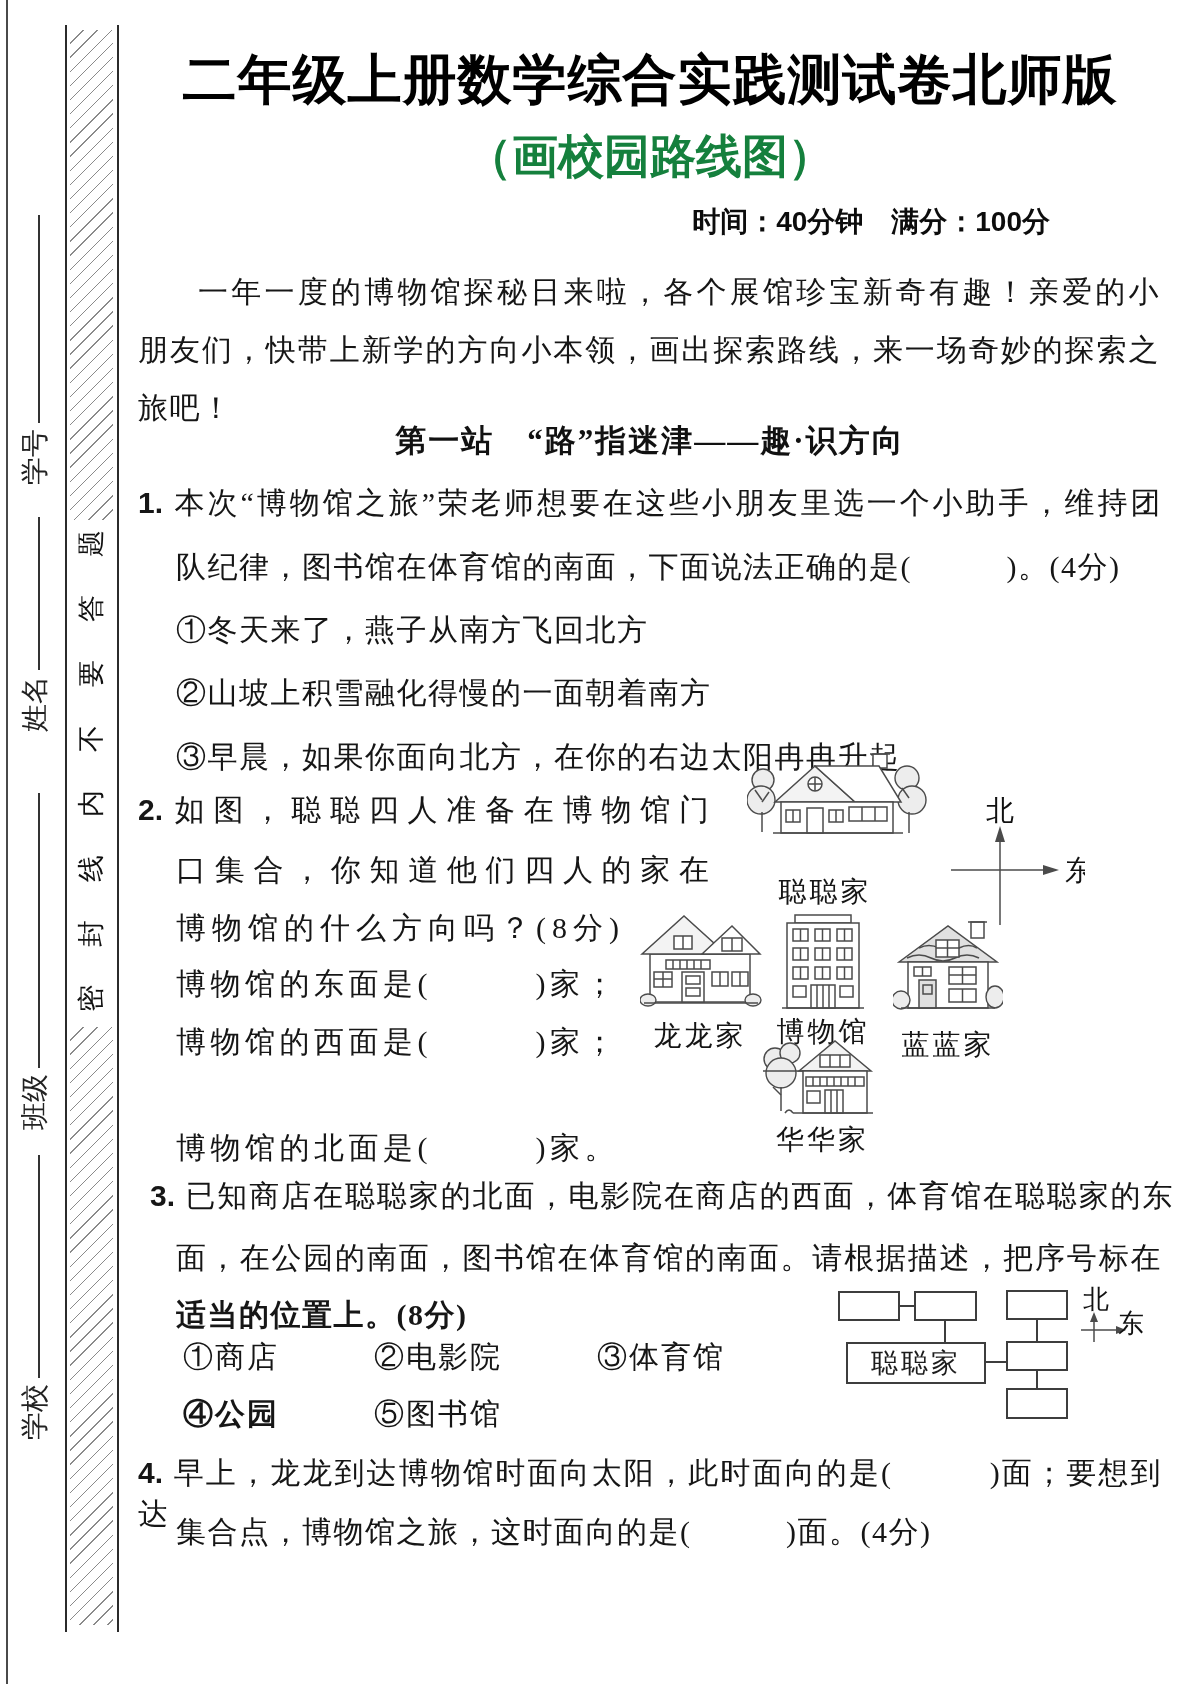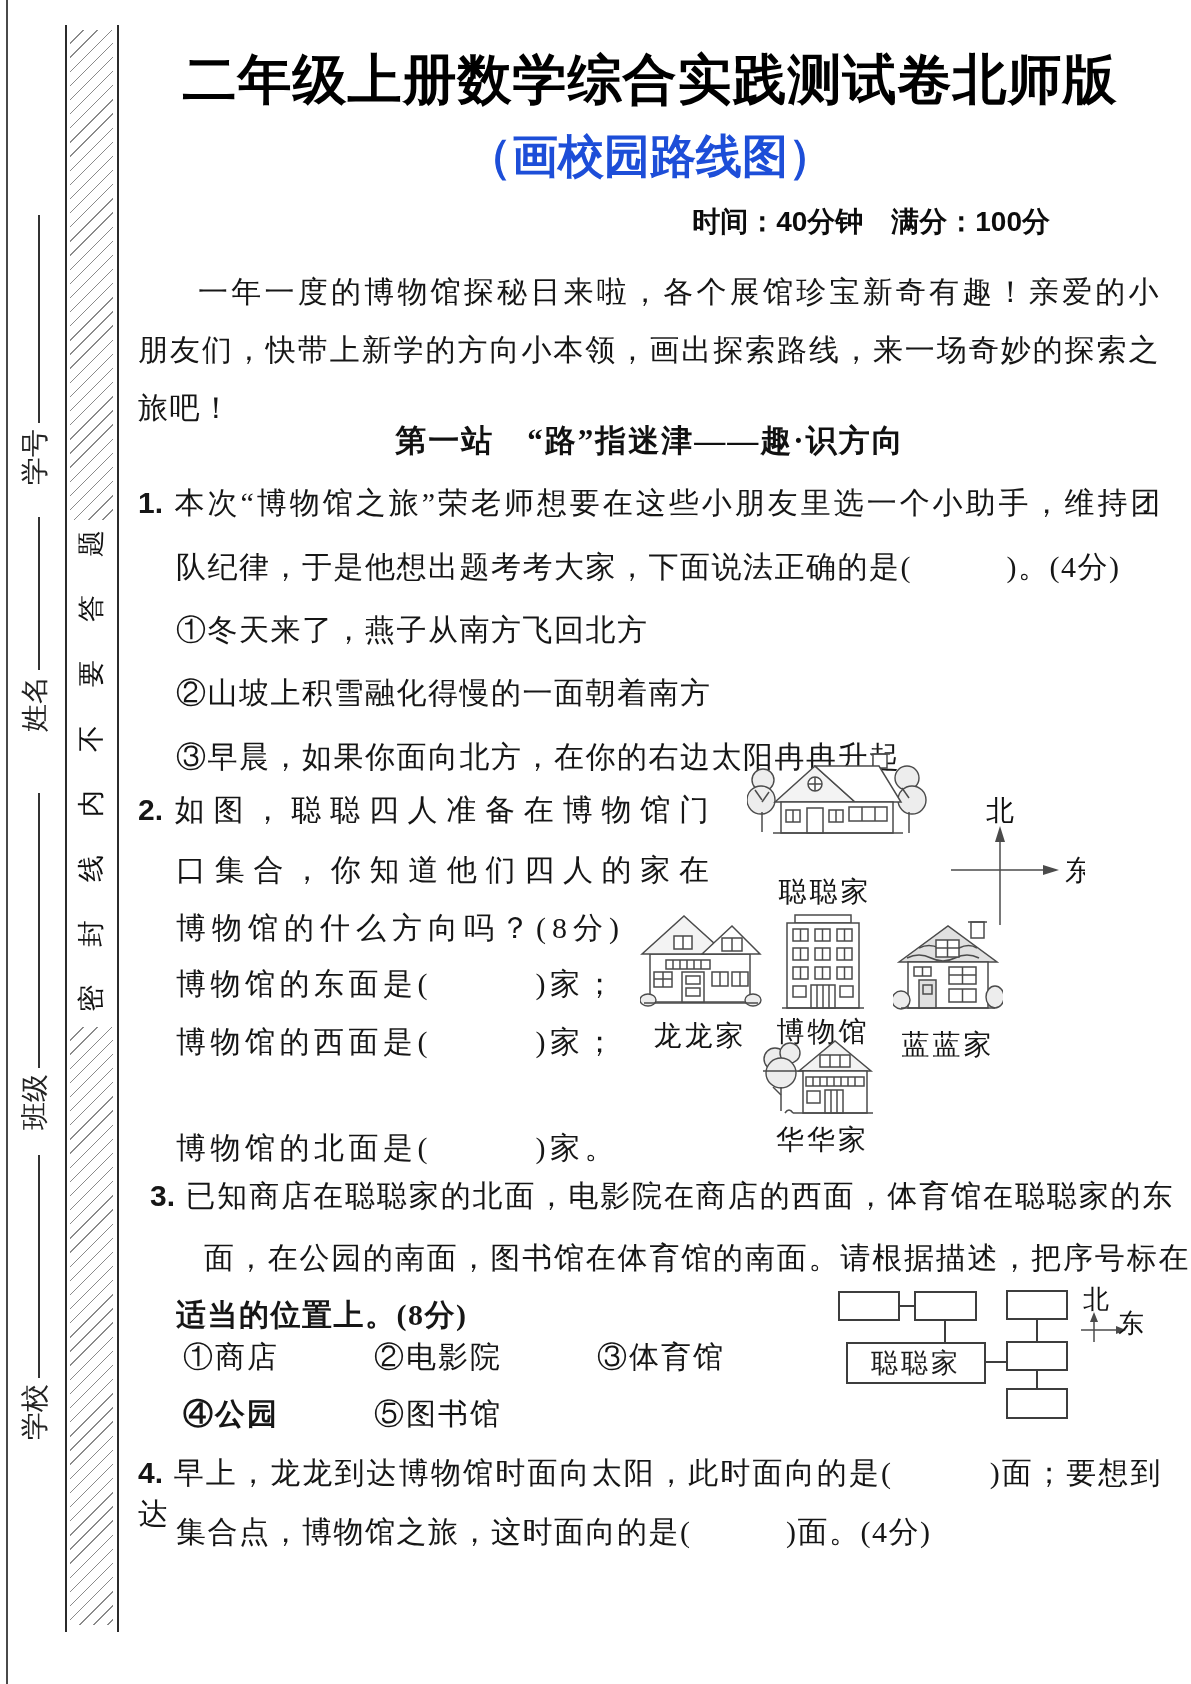--- a/index.html
+++ b/index.html
@@ -28,21 +28,21 @@
   .seal-chars span { display:block; font-size:27px; color:#111; transform:rotate(-90deg); line-height:1; }
   .vfield {
     position:absolute; height:42px; display:flex; align-items:center; gap:6px;
     transform-origin:0 0; transform:rotate(-90deg);
     font-size:28px; color:#222; white-space:nowrap;
   }
   .vfield .vline { flex:1; border-top:2.5px solid #333; margin-top:8px; }
   #title1 { position:absolute; left:135px; top:44px; width:1030px; text-align:center;
             font-family:"Liberation Sans","DejaVu Sans",sans-serif; font-weight:900; font-size:54px; letter-spacing:1px; color:#000; }
   #title2 { position:absolute; left:135px; top:126px; width:1030px; text-align:center;
-            font-family:"Liberation Sans","DejaVu Sans",sans-serif; font-weight:900; font-size:46px; color:#1d4ed8; }
+            font-family:"Liberation Sans","DejaVu Sans",sans-serif; font-weight:900; font-size:46px; color:#15803d; }
   #info-line { position:absolute; left:135px; top:203px; width:1030px; text-align:right; padding-right:115px;
             font-family:"Liberation Sans","DejaVu Sans",sans-serif; font-weight:700; font-size:28px; color:#0c0c0c; }
   
   .tline { position:absolute; font-size:30px; letter-spacing:1.5px; color:#161616; white-space:nowrap; }
   .fill { white-space:normal; text-align:justify; text-align-last:justify; }
   #intro-l1 { left:138px; top:272px; width:1022px; text-indent:2em; }
   #intro-l2 { left:138px; top:330px; width:1022px; }
   #intro-l3 { left:138px; top:388px; }
   #sec1-heading { position:absolute; left:135px; top:420px; width:1030px; text-align:center;
             font-size:31px; font-weight:700; letter-spacing:2px; color:#111;font-family:Liberation Serif, serif; }
@@ -58,21 +58,21 @@
   #q2-l1 { left:138px; top:790px; width:578px; }
   #q2-l2 { left:176px; top:850px; width:540px; }
   #q2-l3 { left:176px; top:908px; letter-spacing:6px; }
   .q2blank { letter-spacing:4.5px; }
   #q2-b1 { left:176px; top:964px; }
   #q2-b2 { left:176px; top:1022px; }
   #q2-b3 { left:176px; top:1079px; }
   #q2-b4 { left:176px; top:1128px; }
   
   #q3-l1 { left:150px; top:1176px; width:1024px; }
-  #q3-l2 { left:176px; top:1238px; width:986px;margin-left:28px; }
+  #q3-l2 { left:176px; top:1238px; width:986px; }
   #q3-l3 { left:176px; top:1295px;font-weight:bold; }
   #q3-op1 { left:183px; top:1337px; letter-spacing:2px; }
   #q3-op2 { left:374px; top:1337px; letter-spacing:2px; }
   #q3-op3 { left:597px; top:1337px; letter-spacing:2px; }
   #q3-op4 { left:183px; top:1394px; letter-spacing:2px;font-weight:bold; }
   #q3-op5 { left:374px; top:1394px; letter-spacing:2px; }
   
   #q4-l1 { left:138px; top:1453px; width:1024px; }
   #q4-l2 { left:176px; top:1512px; }
   
@@ -135,21 +135,21 @@
   <div id="title2">（画校园路线图）</div>
   <div id="info-line">时间：40分钟　满分：100分</div>
 
   <div class="tline fill" id="intro-l1">一年一度的博物馆探秘日来啦，各个展馆珍宝新奇有趣！亲爱的小</div>
   <div class="tline fill" id="intro-l2">朋友们，快带上新学的方向小本领，画出探索路线，来一场奇妙的探索之</div>
   <div class="tline" id="intro-l3">旅吧！</div>
 
   <div id="sec1-heading">第一站　“路”指迷津——趣·识方向</div>
 
   <div class="tline fill" id="q1-l1"><span class="qnum">1.</span><span class="qtext">本次“博物馆之旅”荣老师想要在这些小朋友里选一个小助手，维持团</span></div>
-  <div class="tline" id="q1-l2">队纪律，于是他想出题考考大家，下面说法正确的是(　　　)。(4分)</div>
+  <div class="tline" id="q1-l2">队纪律，图书馆在体育馆的南面，下面说法正确的是(　　　)。(4分)</div>
   <div class="tline" id="q1-op1">①冬天来了，燕子从南方飞回北方</div>
   <div class="tline" id="q1-op2">②山坡上积雪融化得慢的一面朝着南方</div>
   <div class="tline" id="q1-op3">③早晨，如果你面向北方，在你的右边太阳冉冉升起</div>
 
   <div class="tline fill q2line" id="q2-l1"><span class="qnum">2.</span><span>如图，聪聪四人准备在博物馆门</span></div>
   <div class="tline fill q2line" id="q2-l2">口集合，你知道他们四人的家在</div>
   <div class="tline" id="q2-l3">博物馆的什么方向吗？(8分)</div>
   <div class="tline q2blank" id="q2-b1">博物馆的东面是(　　　)家；</div>
   <div class="tline q2blank" id="q2-b2">博物馆的西面是(　　　)家；</div>
   <div class="tline q2blank" id="q2-b4">博物馆的北面是(　　　)家。</div>

